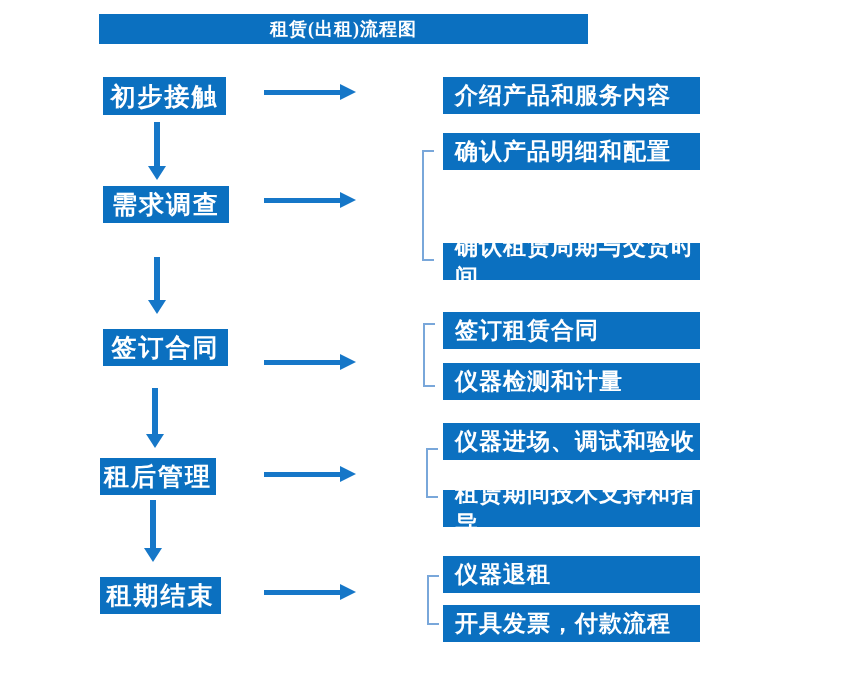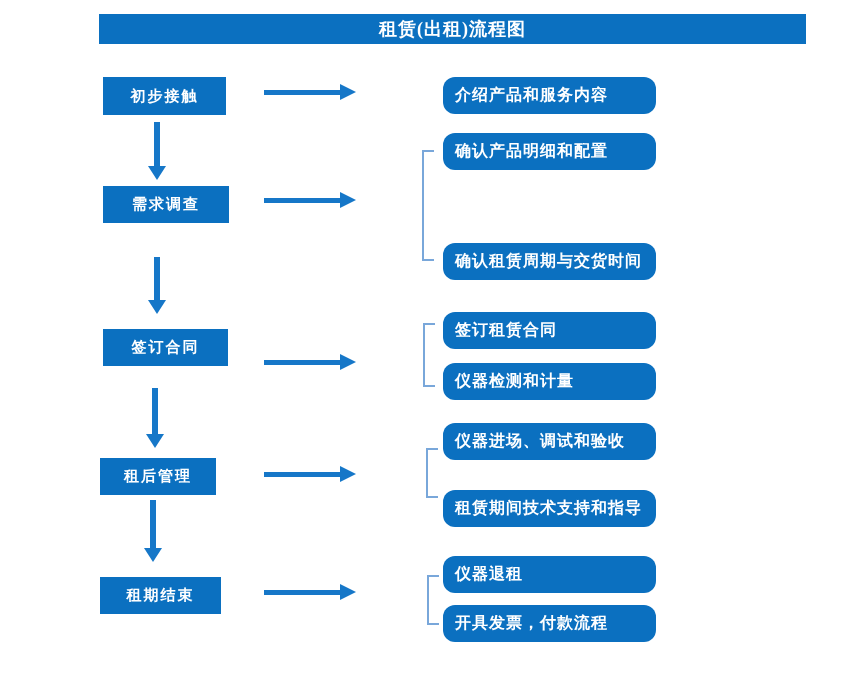--- a/index.html
+++ b/index.html
@@ -7,38 +7,38 @@
     --arrow:#1677c8;
     --bracket:#79a7da;
     --text:#ffffff;
     --bg:#ffffff;
   }
   html,body{margin:0;padding:0;background:var(--bg);}
   body{font-family:"Liberation Serif","DejaVu Serif",serif;}
   .canvas{position:relative;width:844px;height:688px;background:var(--bg);overflow:hidden;}
 
   .title-bar{
-    position:absolute;left:99px;top:14px;width:707px;height:30px;
+    position:absolute;left:99px;top:14px;width:489px;height:30px;
     background:var(--box);color:var(--text);
     display:flex;align-items:center;justify-content:center;
     font-size:18px;font-weight:bold;letter-spacing:1px;
   }
 
   .step-box{
     position:absolute;background:var(--box);color:var(--text);
     display:flex;align-items:center;justify-content:center;
-    font-size:15px;font-weight:bold;letter-spacing:2px;
+    font-size:25px;font-weight:bold;letter-spacing:2px;
   }
 
   .out-box{
-    position:absolute;left:443px;width:213px;height:37px;
+    position:absolute;left:443px;width:257px;height:37px;
     background:var(--box);color:var(--text);
     display:flex;align-items:center;justify-content:flex-start;
     padding-left:12px;box-sizing:border-box;
-    font-size:16px;font-weight:bold;letter-spacing:1px;border-radius:12px;
+    font-size:23px;font-weight:bold;letter-spacing:1px;
   }
 
   .h-arrow{position:absolute;width:92px;height:16px;}
   .h-arrow .shaft{position:absolute;left:0;top:6px;width:78px;height:5px;background:var(--arrow);}
   .h-arrow .head{position:absolute;left:76px;top:0;width:0;height:0;
     border-left:16px solid var(--arrow);border-top:8px solid transparent;border-bottom:8px solid transparent;}
 
   .v-arrow{position:absolute;width:18px;}
   .v-arrow .shaft{position:absolute;left:6px;top:0;width:6px;background:var(--arrow);}
   .v-arrow .head{position:absolute;left:0;bottom:0;width:0;height:0;

